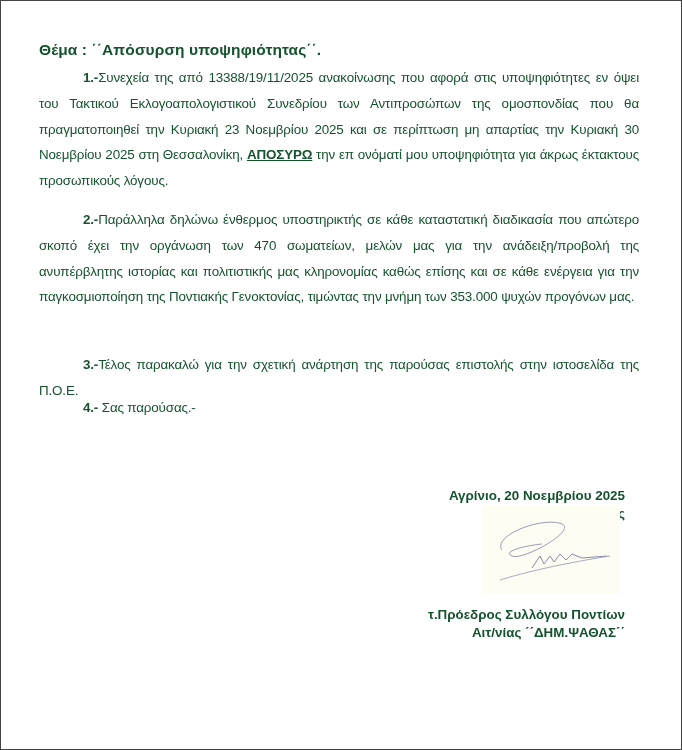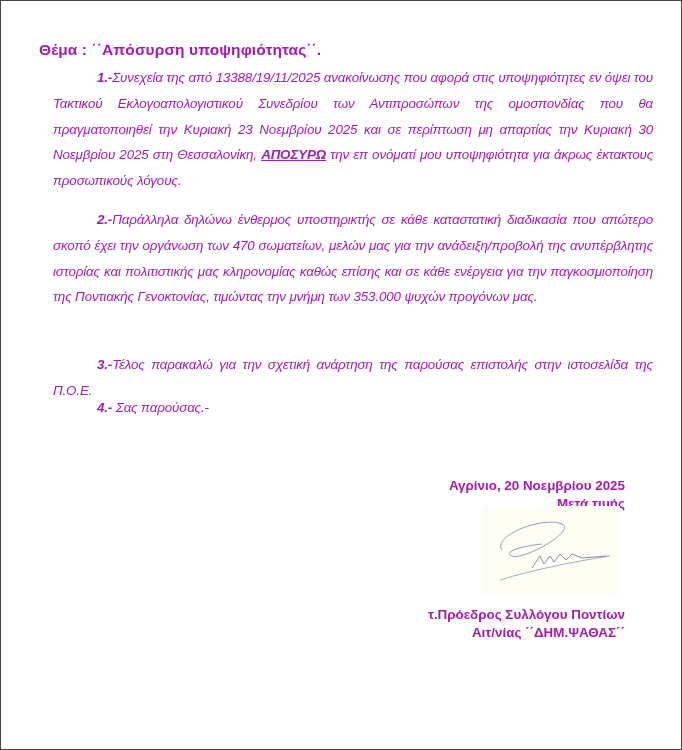--- a/index.html
+++ b/index.html
@@ -1,43 +1,42 @@
 <!DOCTYPE html>
 <html><head>
 <meta charset="utf-8">
 <style>
   html, body { margin: 0; padding: 0; background: #ffffff; }
   body { width: 682px; height: 750px; overflow: hidden; position: relative; }
   .page {
     position: absolute; left: 0; top: 0; width: 680px; height: 748px;
     border: 1px solid #444; background: #fff;
-    font-family: "Liberation Sans", sans-serif; color: #a21caf;
+    font-family: "Liberation Sans", sans-serif; color: #14532d;
   }
   .subject {
     position: absolute; left: 38px; top: 40px;
     font-size: 15.5px; font-weight: bold; letter-spacing: 0.1px;
   }
   .para {
-    position: absolute; left: 52px; width: 600px;
+    position: absolute; left: 38px; width: 600px;
     font-size: 13.4px; line-height: 25.8px; text-align: justify;
     letter-spacing: -0.15px;
-    font-style: italic;
   }
   .para .num { font-weight: bold; }
   .para .indent { display: inline-block; width: 44px; }
   .para .emph { font-weight: bold; text-decoration: underline; }
   #p1 { top: 64px; }
   #p2 { top: 206px; }
   #p3 { top: 342px; margin-top: 9px; }
   #p4 { top: 394px; }
   .closing {
     position: absolute; right: 56px; text-align: right;
     font-size: 13.4px; font-weight: bold; line-height: 18px;
   }
-  #closing-top { top: 476px; text-align: right; }
+  #closing-top { top: 486px; text-align: right; }
   #closing-bottom { top: 605px; }
   .signature {
     position: absolute; left: 481px; top: 505px; width: 138px; height: 88px;
     background: #fdfdf4;
   }
 </style>
 </head>
 <body>
 
 <div class="page">

